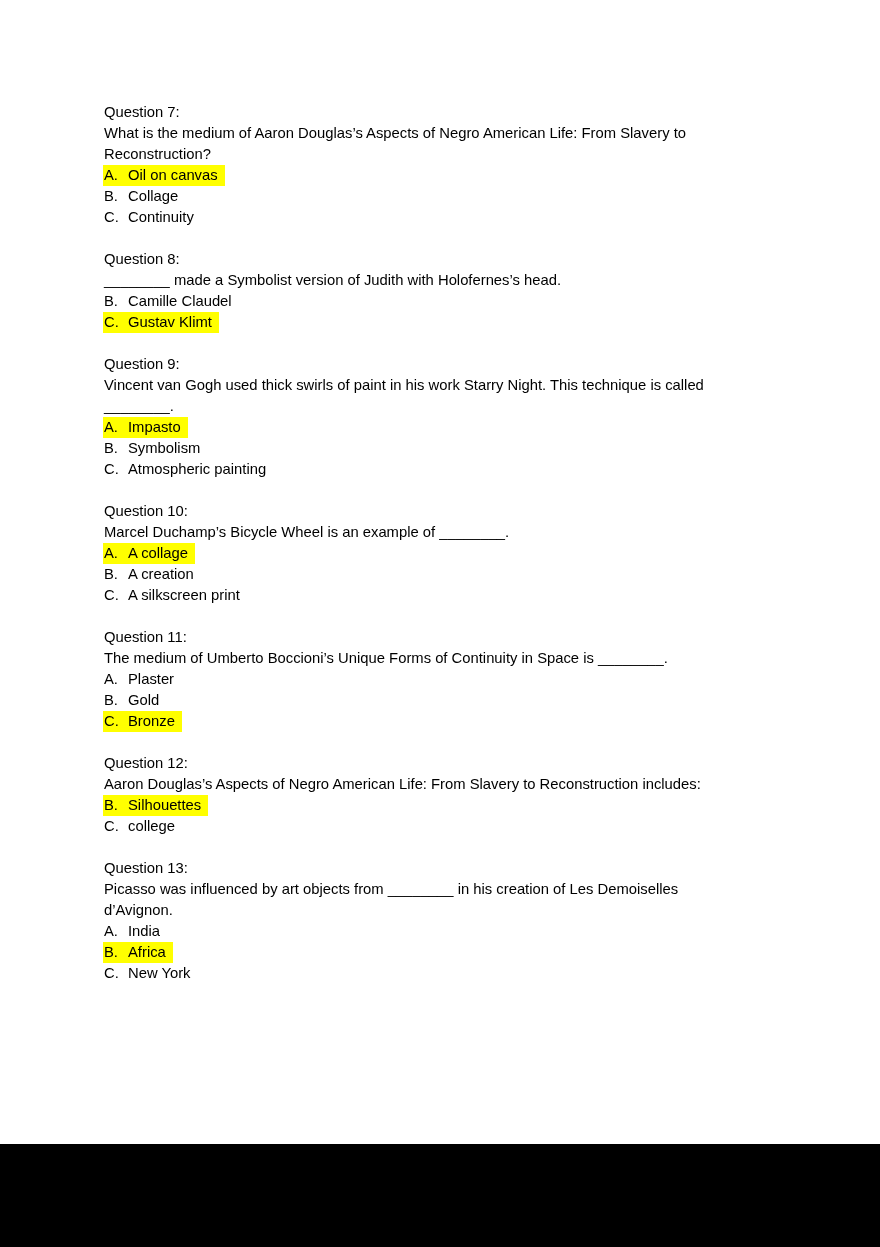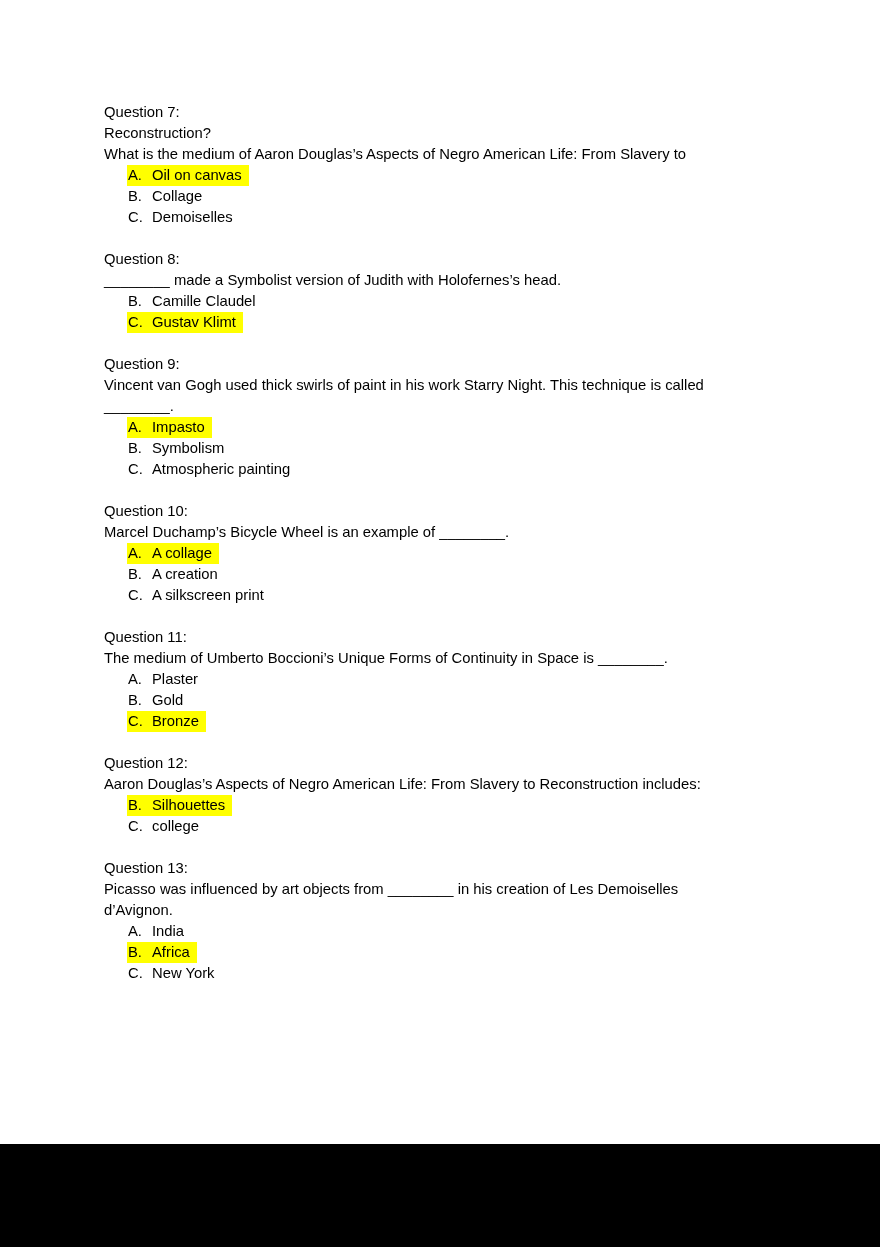--- a/index.html
+++ b/index.html
@@ -16,21 +16,21 @@
     top: 102px;
     left: 104px;
     right: 0;
   }
   .line {
     font-size: 14.8px;
     line-height: 21px;
     white-space: nowrap;
   }
   .question { margin-bottom: 21px; }
-  .option { margin-left: 24px; }
+  .option { }
   .opt-inline {
     display: inline-block;
     line-height: 21px;
   }
   .opt-inline.hl {
     background: #ffff00;
     padding-left: 1px;
     margin-left: -1px;
     padding-right: 7px;
   }
@@ -47,30 +47,30 @@
     background: #000000;
   }
 </style>
 </head>
 <body>
 
 <div class="page-content">
 
   <section class="question">
     <div class="line">Question 7:</div>
+    <div class="line">What is the medium of Aaron Douglas’s Aspects of Negro American Life: From Slavery to</div>
     <div class="line">Reconstruction?</div>
-    <div class="line">What is the medium of Aaron Douglas’s Aspects of Negro American Life: From Slavery to</div>
     <div class="line option">
       <span class="opt-inline hl"><span class="marker">A.</span><span>Oil on canvas</span></span>
     </div>
     <div class="line option">
       <span class="opt-inline"><span class="marker">B.</span><span>Collage</span></span>
     </div>
     <div class="line option">
-      <span class="opt-inline"><span class="marker">C.</span><span>Demoiselles</span></span>
+      <span class="opt-inline"><span class="marker">C.</span><span>Continuity</span></span>
     </div>
   </section>
 
   <section class="question">
     <div class="line">Question 8:</div>
     <div class="line">________ made a Symbolist version of Judith with Holofernes’s head.</div>
     <div class="line option">
       <span class="opt-inline"><span class="marker">B.</span><span>Camille Claudel</span></span>
     </div>
     <div class="line option">

